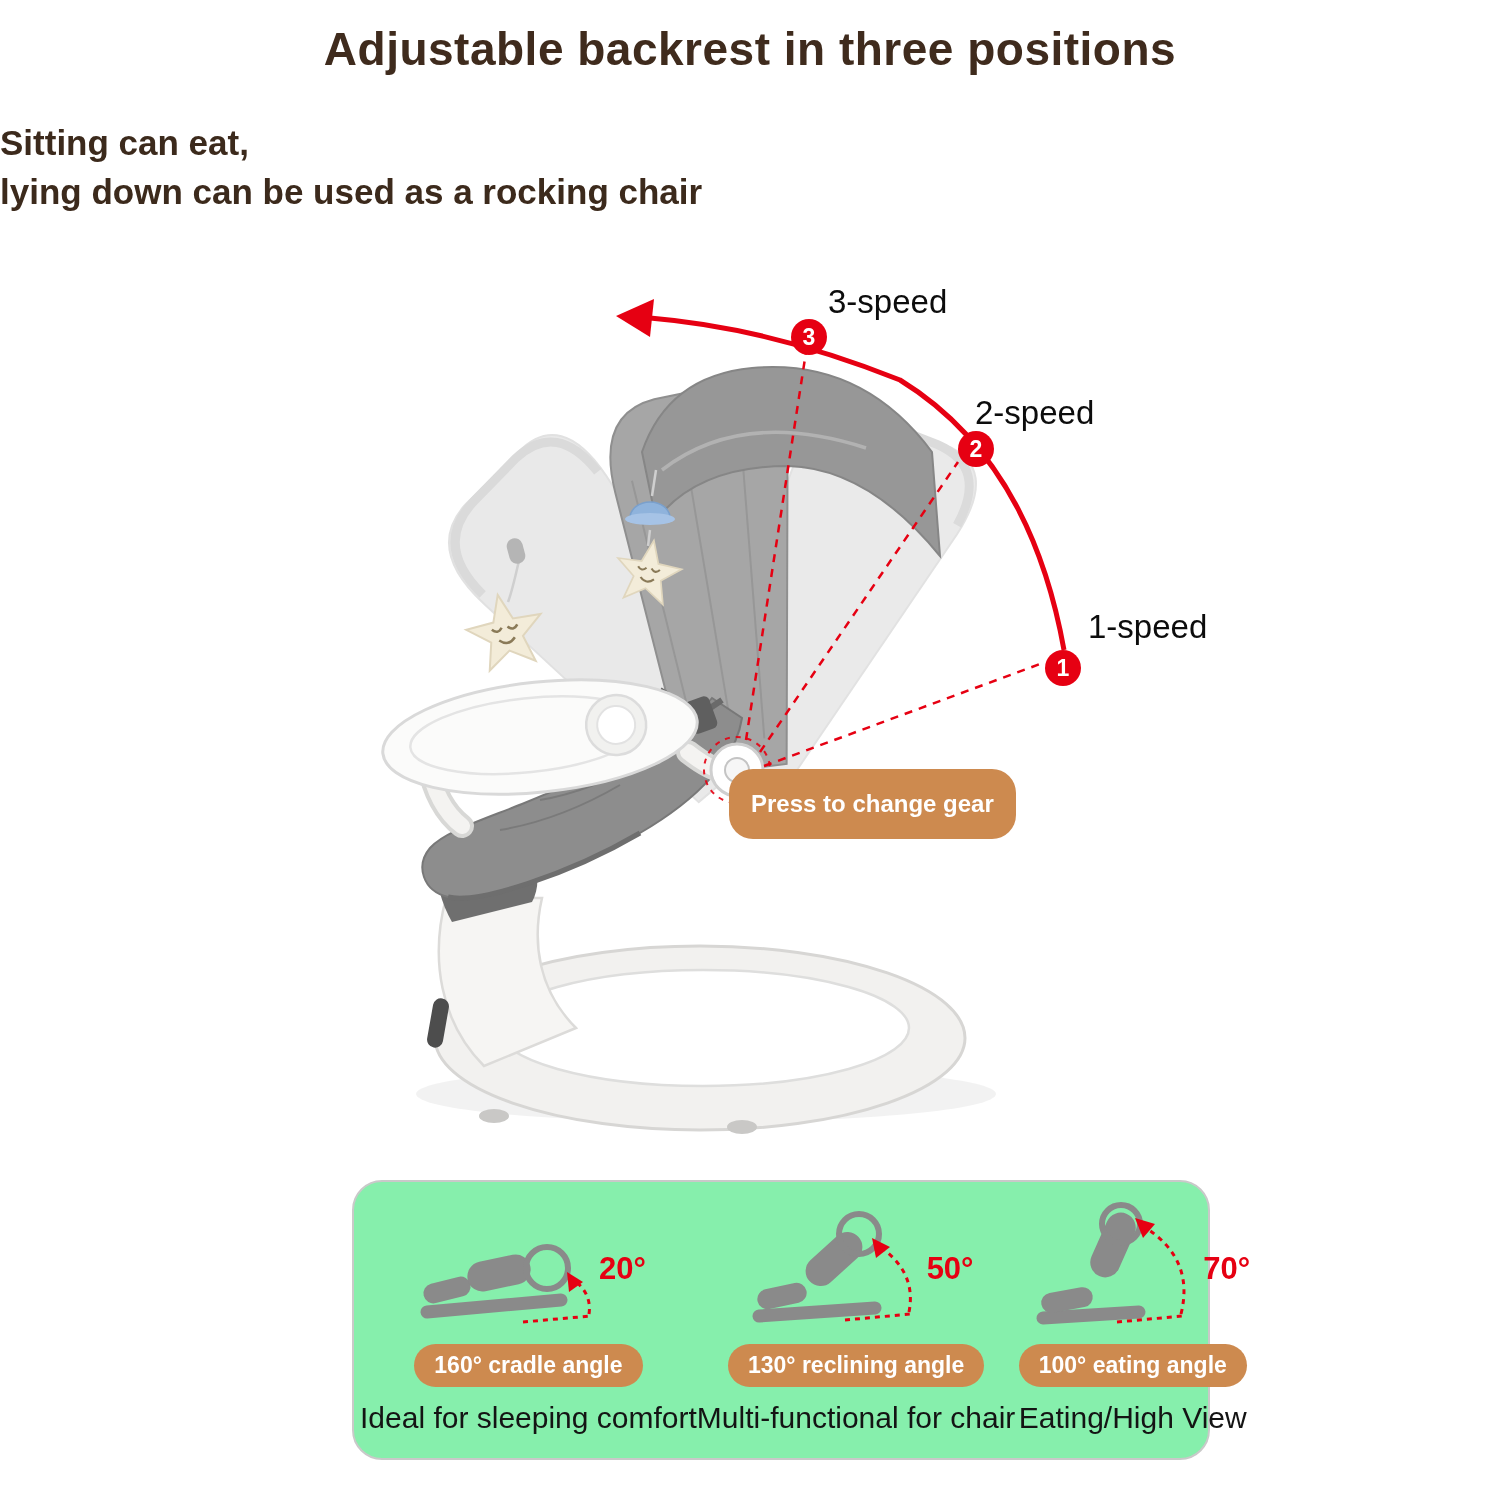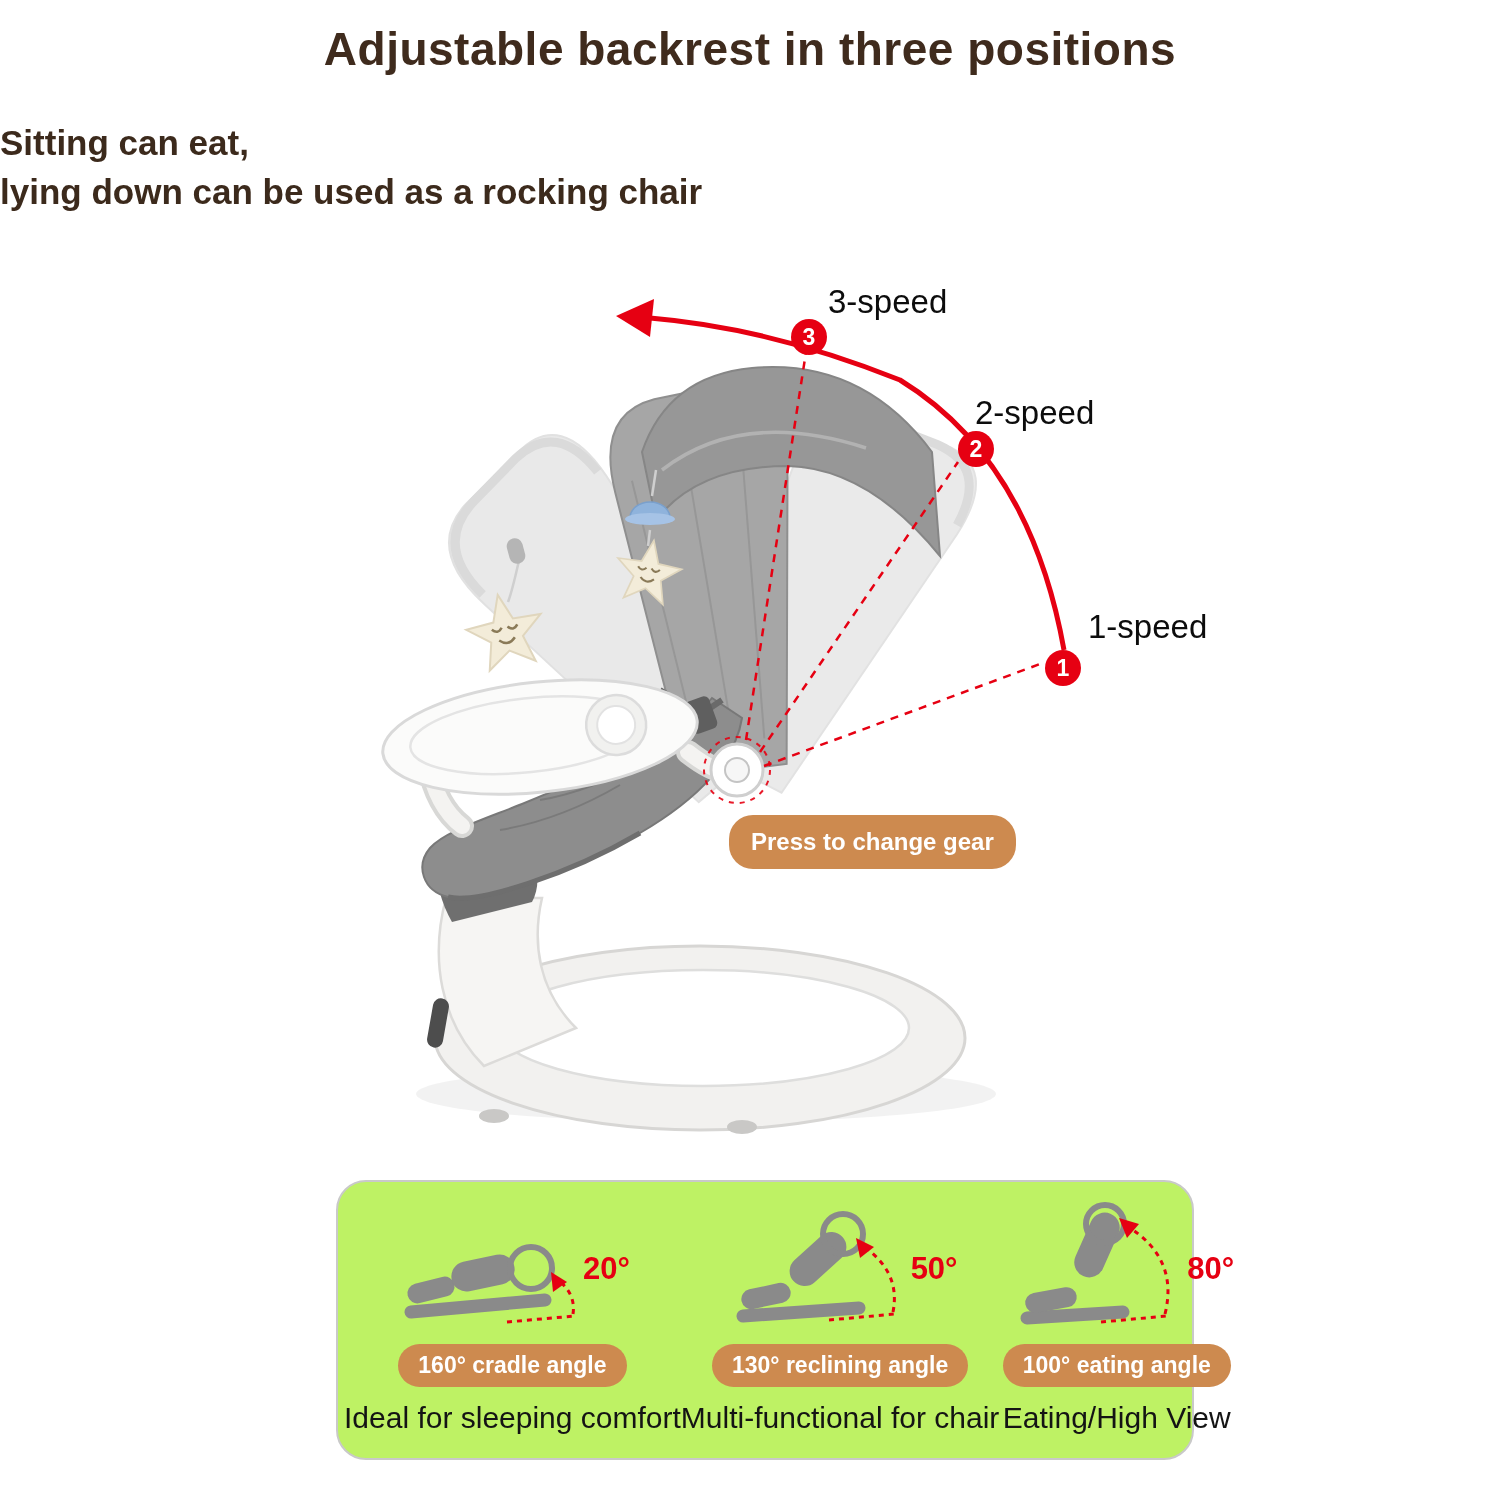--- a/index.html
+++ b/index.html
@@ -18,26 +18,26 @@
   #speed2{left:975px;top:394px;}
   #speed1{left:1088px;top:608px;}
 
   .speed-badge{position:absolute;width:36px;height:36px;border-radius:50%;
                background:#e60012;color:#fff;font-size:23px;font-weight:700;
                display:flex;align-items:center;justify-content:center;}
   #badge3{left:791px;top:319px;}
   #badge2{left:958px;top:431px;}
   #badge1{left:1045px;top:650px;}
 
-  .gear-pill{position:absolute;left:729px;top:815px;height:46px;padding:4px 22px;
+  .gear-pill{position:absolute;left:729px;top:769px;height:46px;padding:12px 22px;
              background:#cd8a4f;border-radius:24px;color:#fff;font-size:24px;
              font-weight:700;display:flex;align-items:center;}
 
-  .panel{position:absolute;left:336px;top:1180px;width:858px;height:280px;
-         border:2px solid #c9c9c9;border-radius:30px;background:#bef264;
+  .panel{position:absolute;left:352px;top:1180px;width:858px;height:280px;
+         border:2px solid #c9c9c9;border-radius:30px;background:#86efac;
          box-sizing:border-box;display:flex;justify-content:space-around;
          padding:18px 6px 0;}
   .angle-col{flex:1;display:flex;flex-direction:column;align-items:center;}
   .icon-row{display:flex;align-items:center;height:138px;margin-bottom:6px;}
   .angle-value{color:#e60012;font-size:31px;font-weight:700;margin-left:2px;}
   .angle-pill{background:#cd8a4f;color:#fff;font-size:23px;font-weight:700;
               padding:8px 20px;border-radius:999px;white-space:nowrap;}
   .angle-caption{font-size:30px;color:#141414;margin-top:14px;white-space:nowrap;}
 </style>
 </head>
@@ -198,20 +198,20 @@
       <div class="icon-row">
         <svg width="186" height="138" viewBox="0 0 186 138">
           <line x1="28" y1="118" x2="124" y2="112" stroke="#8a8a8a" stroke-width="13" stroke-linecap="round"></line>
           <rect x="26" y="90" width="52" height="20" rx="10" fill="#8a8a8a" transform="rotate(-10 52 100)"></rect>
           <rect x="64" y="30" width="68" height="30" rx="15" fill="#8a8a8a" transform="rotate(-66 98 45)"></rect>
           <circle cx="106" cy="24" r="19" fill="none" stroke="#8a8a8a" stroke-width="6"></circle>
           <path d="M102,122 L168,116" stroke="#e60012" stroke-width="3" stroke-dasharray="5 5"></path>
           <path d="M166,114 Q180,58 128,26" stroke="#e60012" stroke-width="3" stroke-dasharray="5 5" fill="none"></path>
           <polygon points="120,18 140,24 128,38" fill="#e60012"></polygon>
         </svg>
-        <span class="angle-value">80°</span>
+        <span class="angle-value">70°</span>
       </div>
       <div class="angle-pill">100° eating angle</div>
       <div class="angle-caption">Eating/High View</div>
     </div>
 
   </div>
 </div>
 
 </body></html>

